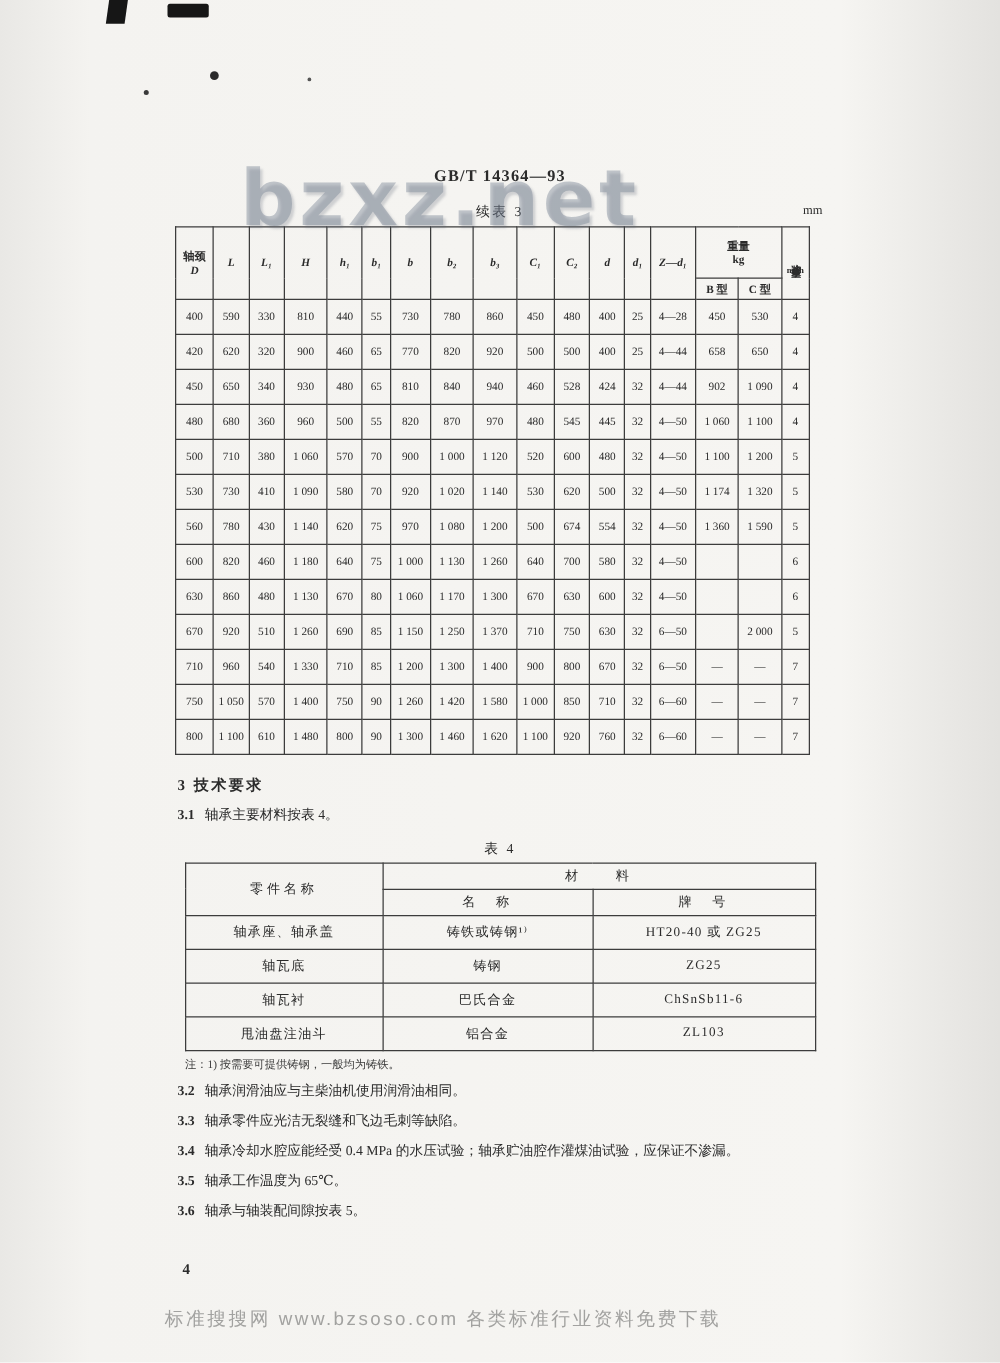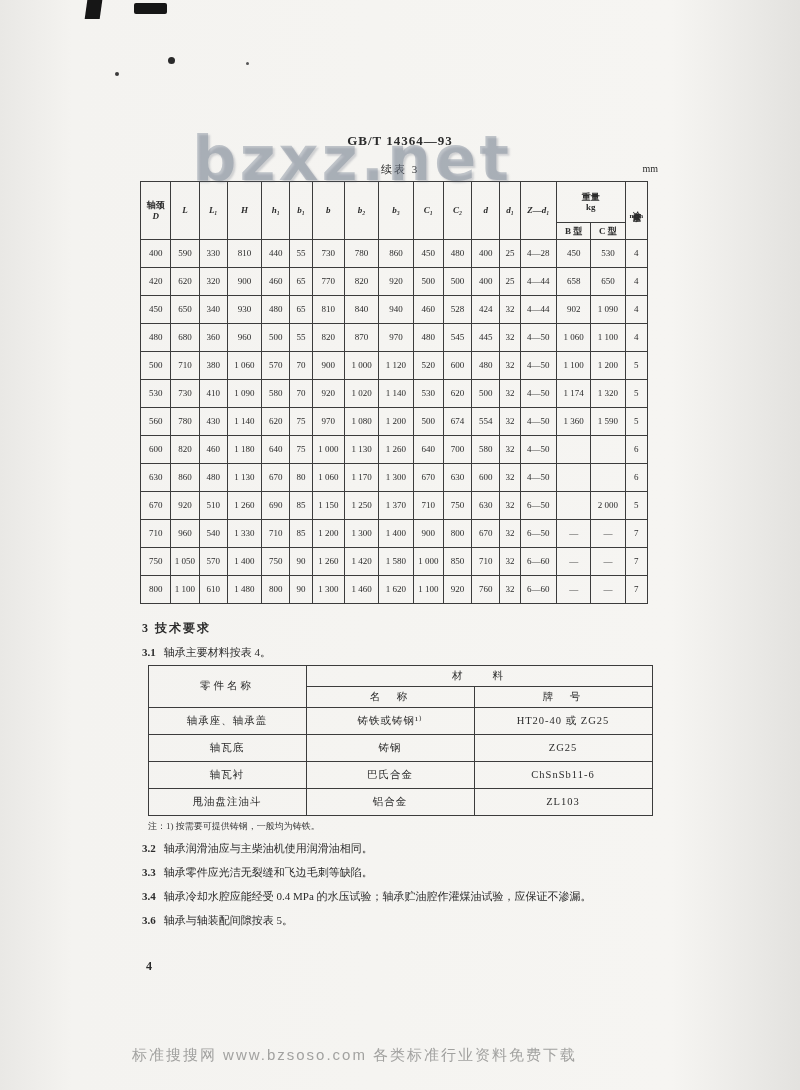--- a/index.html
+++ b/index.html
@@ -375,20 +375,21 @@
           </tr>
         </tbody>
     </table>
 
     <div class="sec-head">3  技术要求</div>
 
     <p class="clause">
       <b>3.1</b><span>轴承主要材料按表 4。</span>
     </p>
 
+    <div class="t4-cap">表 4</div>
 
     <table class="t4">
       <colgroup>
         <col style="width:158px">
           <col style="width:168px">
           <col style="width:178px">
       </colgroup>
       <thead>
         <tr>
           <th rowspan="2">零件名称</th>
@@ -428,20 +429,23 @@
     <p class="clause">
       <b>3.2</b><span>轴承润滑油应与主柴油机使用润滑油相同。</span>
     </p>
     <p class="clause">
       <b>3.3</b><span>轴承零件应光洁无裂缝和飞边毛刺等缺陷。</span>
     </p>
     <p class="clause">
       <b>3.4</b><span>轴承冷却水腔应能经受 0.4 MPa 的水压试验；轴承贮油腔作灌煤油试验，应保证不渗漏。</span>
     </p>
     <p class="clause">
+      <b>3.5</b><span>轴承工作温度为 65℃。</span>
+    </p>
+    <p class="clause">
       <b>3.6</b><span>轴承与轴装配间隙按表 5。</span>
     </p>
 
     <div class="pagenum">4</div>
 
   </div>
 
   <div class="footer">标准搜搜网 www.bzsoso.com  各类标准行业资料免费下载</div>
 
 </div>

